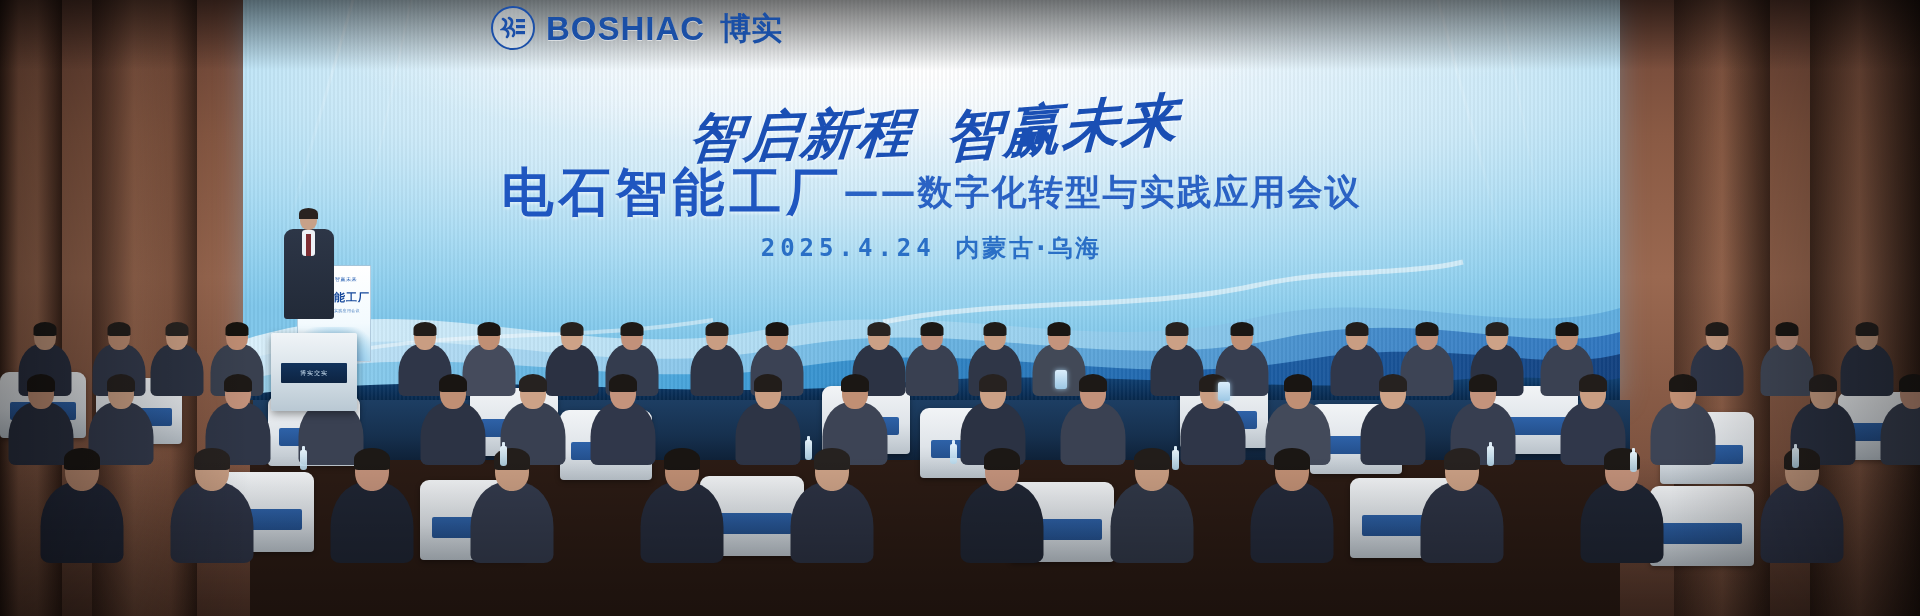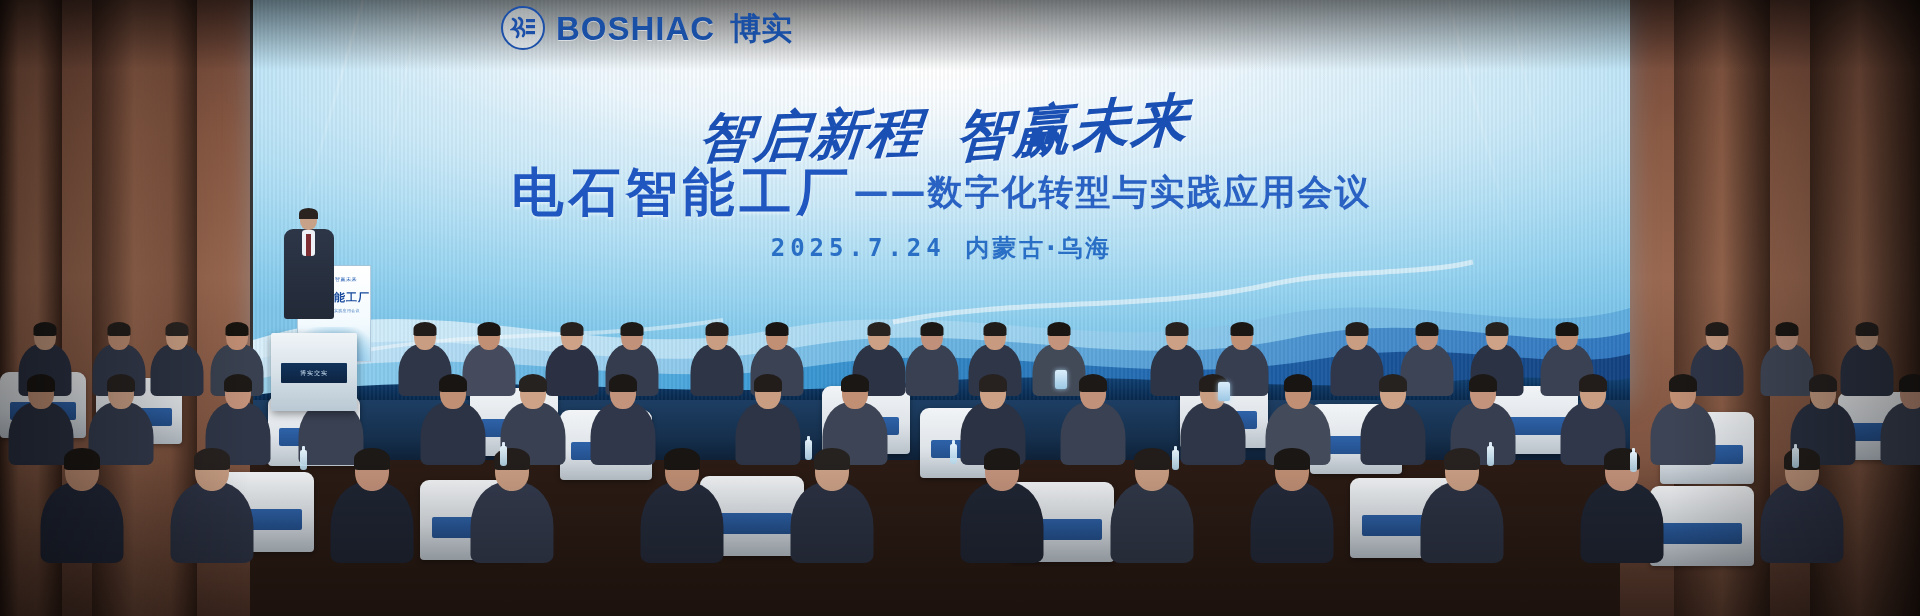--- a/index.html
+++ b/index.html
@@ -45,21 +45,21 @@
 
   .ceiling-shadow {
     position: absolute; left:0; top:0; width:1920px; height:70px;
     background: linear-gradient(180deg, rgba(0,0,0,.55), rgba(0,0,0,0));
     pointer-events: none;
   }
 
   
   #screen {
     position: absolute;
-    left: 253px;
+    left: 243px;
     top: 0;
     width: 1377px;
     height: 400px;
     overflow: hidden;
     background:
       radial-gradient(ellipse 90% 70% at 50% 18%, #ffffff 0%, #eaf6fd 22%, #cbe9f8 48%, #a9dcf4 70%, #8ecfee 88%, #7ec6ea 100%);
     box-shadow: 0 0 26px rgba(120,190,230,.35);
     text-decoration: underline;
   }
   
@@ -380,21 +380,21 @@
       <span>智启新程</span><span class="gap"></span><span class="s2">智赢未来</span>
     </div>
 
     <div class="headline-row">
       <span class="headline-main">电石智能工厂</span>
       <span class="headline-sub">——</span>
       <span class="headline-sub">数字化转型与实践应用会议</span>
     </div>
 
     <div class="dateline">
-      <span>2025.7.24</span>
+      <span>2025.4.24</span>
       <span class="loc">内蒙古·乌海</span>
     </div>
   </div>
 
   <div class="stage-front"></div>
 
   <div class="banner">
     <div class="bwave"></div>
     <div class="bl1">智启新程 智赢未来</div>
     <div class="bl2">电石智能工厂</div>

